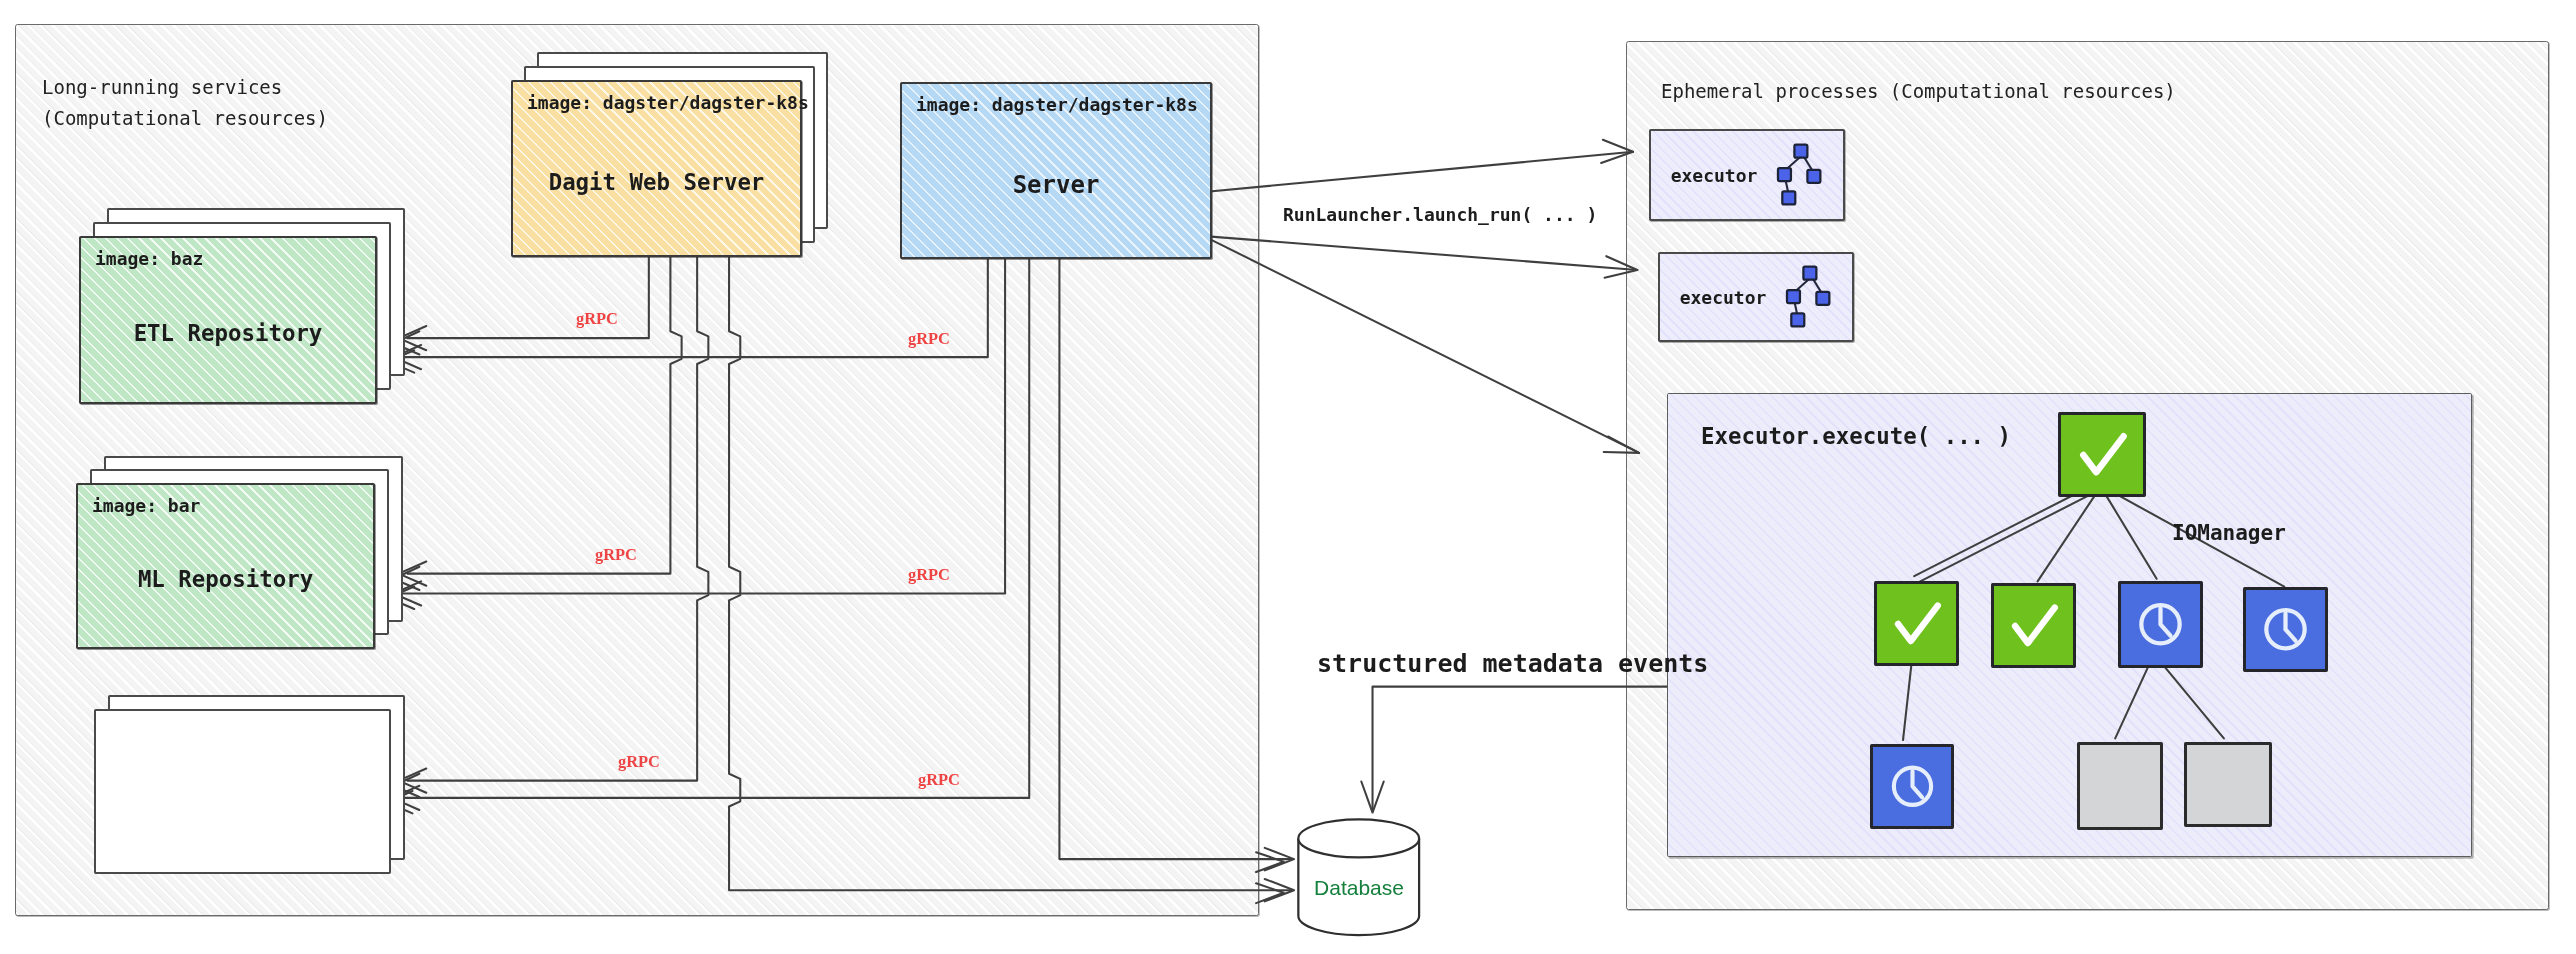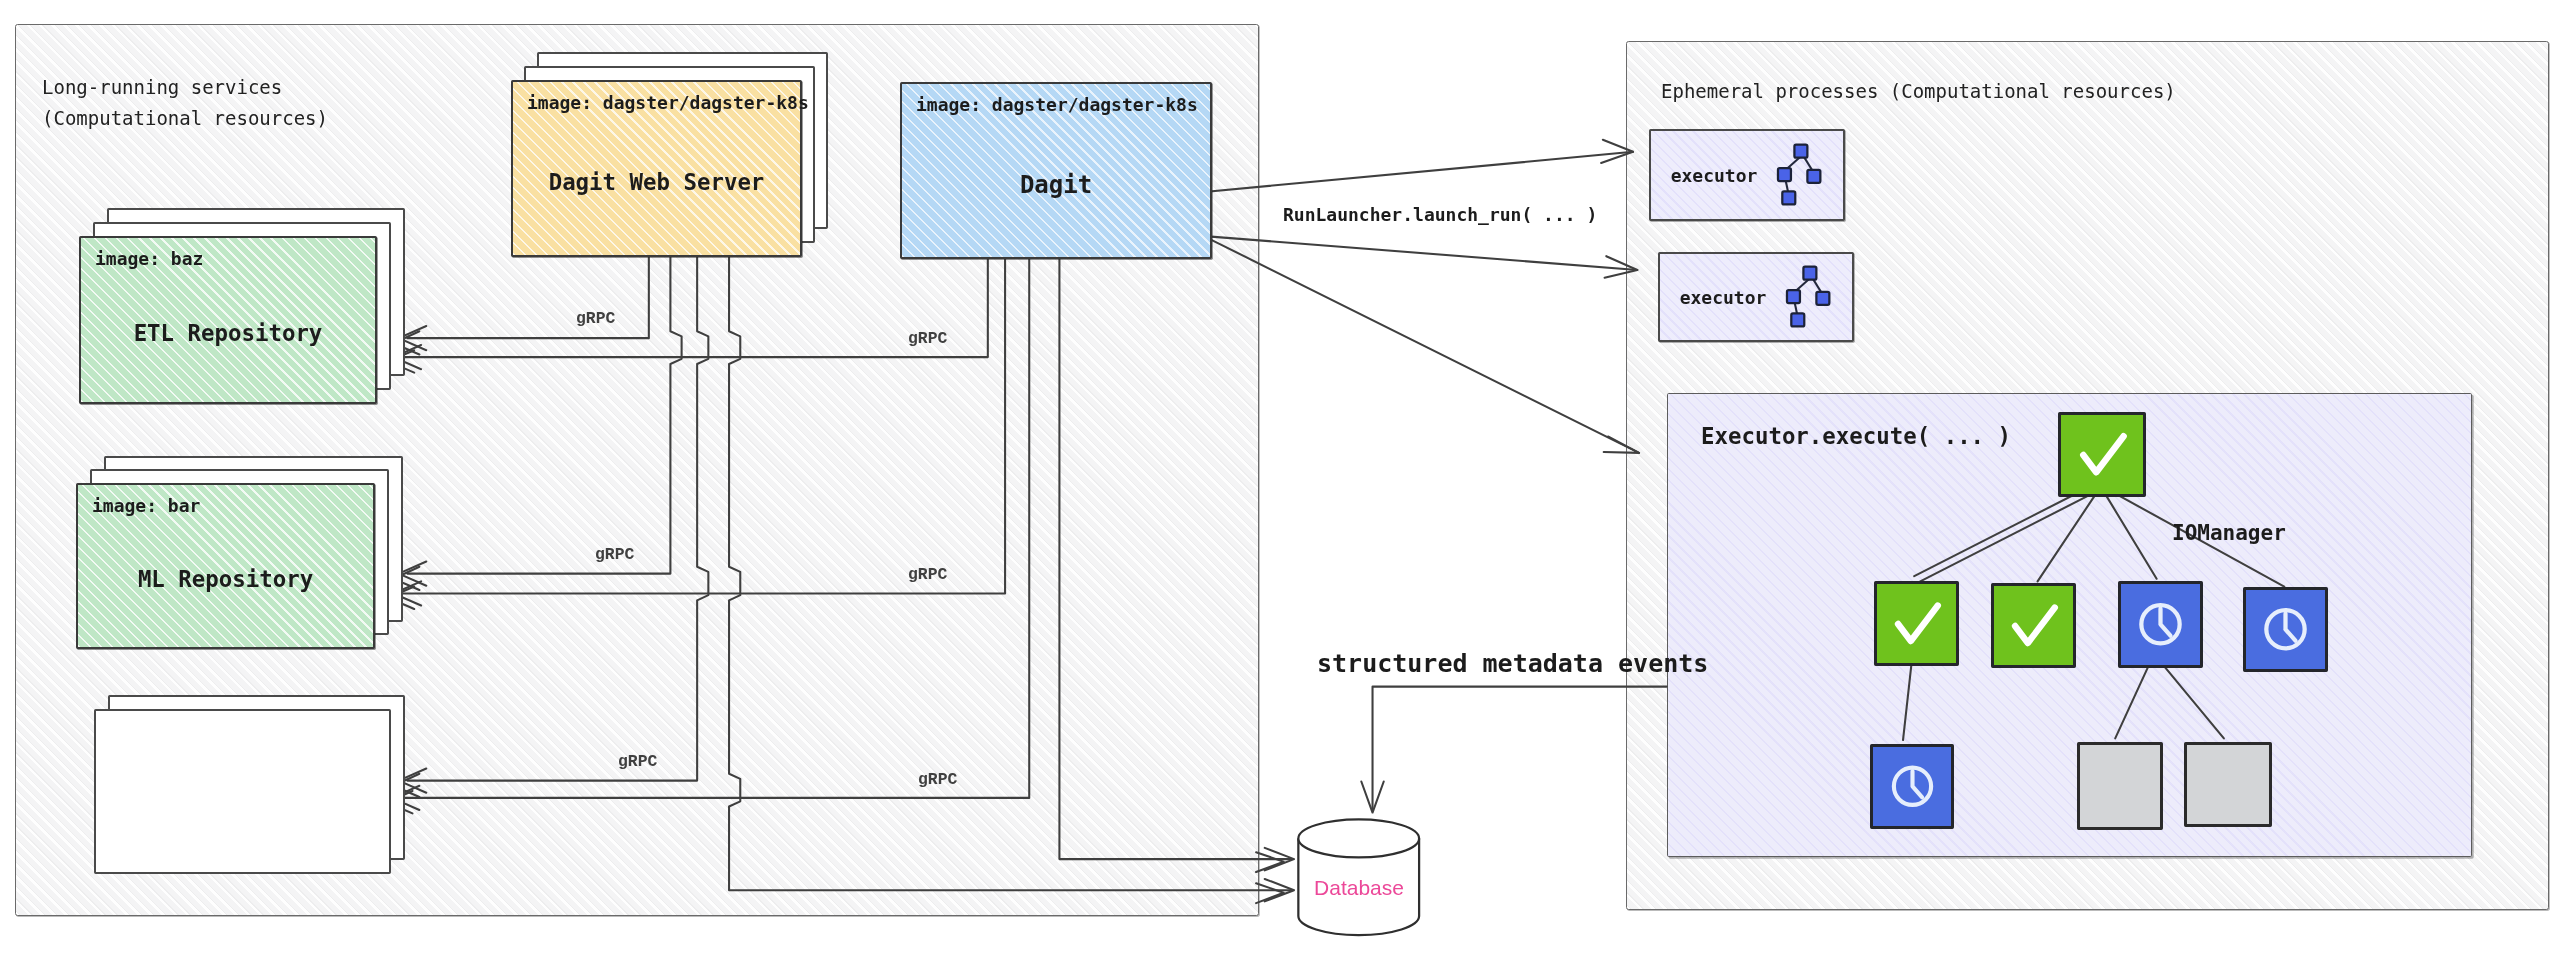--- a/index.html
+++ b/index.html
@@ -25,24 +25,24 @@
   .execbox{position:absolute;z-index:3;background-color:#eeedfc;border:2.6px solid #4a4a4a;border-radius:1.7px;
            background-image:repeating-linear-gradient(45deg,rgba(150,135,245,.12) 0 1.7px,transparent 1.7px 7px);
            display:flex;align-items:center;justify-content:center;gap:14px;box-shadow:0.9px 0.9px 0 rgba(60,60,60,.4);}
   .execbox .exec-label{font-size:18px;font-weight:bold;}
   
   .node{position:absolute;z-index:3;border:3px solid #24262b;border-radius:1.7px;display:flex;align-items:center;justify-content:center;}
   .node.green{background:#6fc21d;}
   .node.blue{background:#4a6de0;}
   .node.gray{background:#d3d5d7;border-color:#2b2b2b;}
   .free-label{position:absolute;z-index:3;white-space:nowrap;}
-  .grpc{font-family:Liberation Mono, monospace;font-size:16.4px;font-weight:bold;color:#404040;}
+  .grpc{font-family:Liberation Serif, serif;font-size:16.4px;font-weight:bold;color:#ef4444;}
   .mono-b{font-weight:bold;}
   svg.wires{position:absolute;left:0;top:0;z-index:2;}
-  .db-label{font-family:"Liberation Sans","DejaVu Sans",sans-serif;font-size:21px;color:#ec4899;}
+  .db-label{font-family:"Liberation Sans","DejaVu Sans",sans-serif;font-size:21px;color:#15803d;}
 </style>
 </head>
 <body>
 
 <div class="stage">
 
   <div class="panel" style="left:14.7px;top:24px;width:1242px;height:890px;"></div>
   <div class="panel" style="left:1626px;top:41px;width:921px;height:867px;"></div>
   <div class="subpanel" style="left:1667px;top:393px;width:803px;height:462px;"></div>
 
@@ -109,21 +109,21 @@
 
   <div class="page" style="left:537px;top:52px;width:287px;height:173px;"></div>
   <div class="page" style="left:524px;top:66px;width:287px;height:173px;"></div>
   <div class="box fill-yellow" style="left:511px;top:80px;width:287px;height:173px;">
     <div class="img-label">image: dagster/dagster-k8s</div>
     <div class="box-title">Dagit Web Server</div>
   </div>
 
   <div class="box fill-blue" style="left:900px;top:82px;width:308px;height:173px;">
     <div class="img-label">image: dagster/dagster-k8s</div>
-    <div class="box-title" style="font-size:24px;">Dagit</div>
+    <div class="box-title" style="font-size:24px;">Server</div>
   </div>
 
   <div class="page" style="left:107px;top:208px;width:294px;height:164px;"></div>
   <div class="page" style="left:93px;top:222px;width:294px;height:164px;"></div>
   <div class="box fill-green" style="left:79px;top:236px;width:294px;height:164px;">
     <div class="img-label">image: baz</div>
     <div class="box-title">ETL Repository</div>
   </div>
 
   <div class="page" style="left:104px;top:456px;width:295px;height:162px;"></div>

